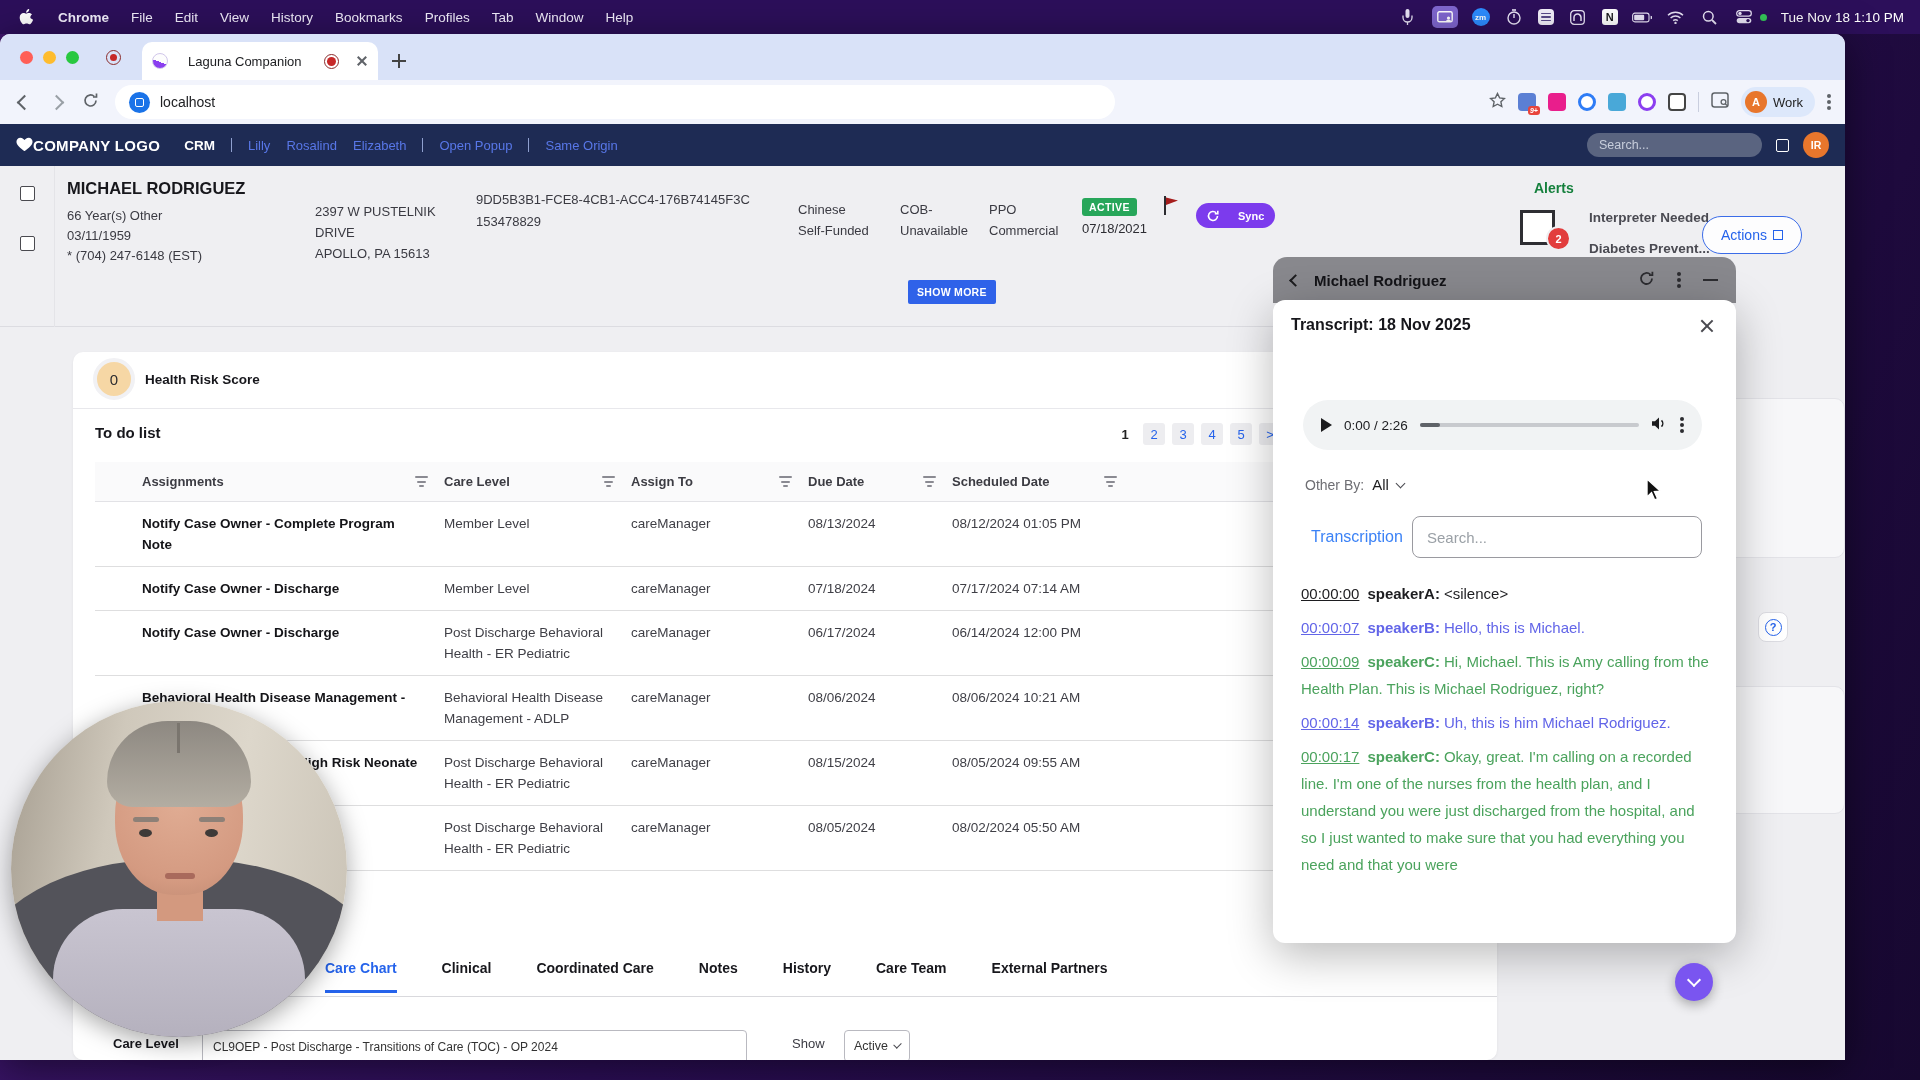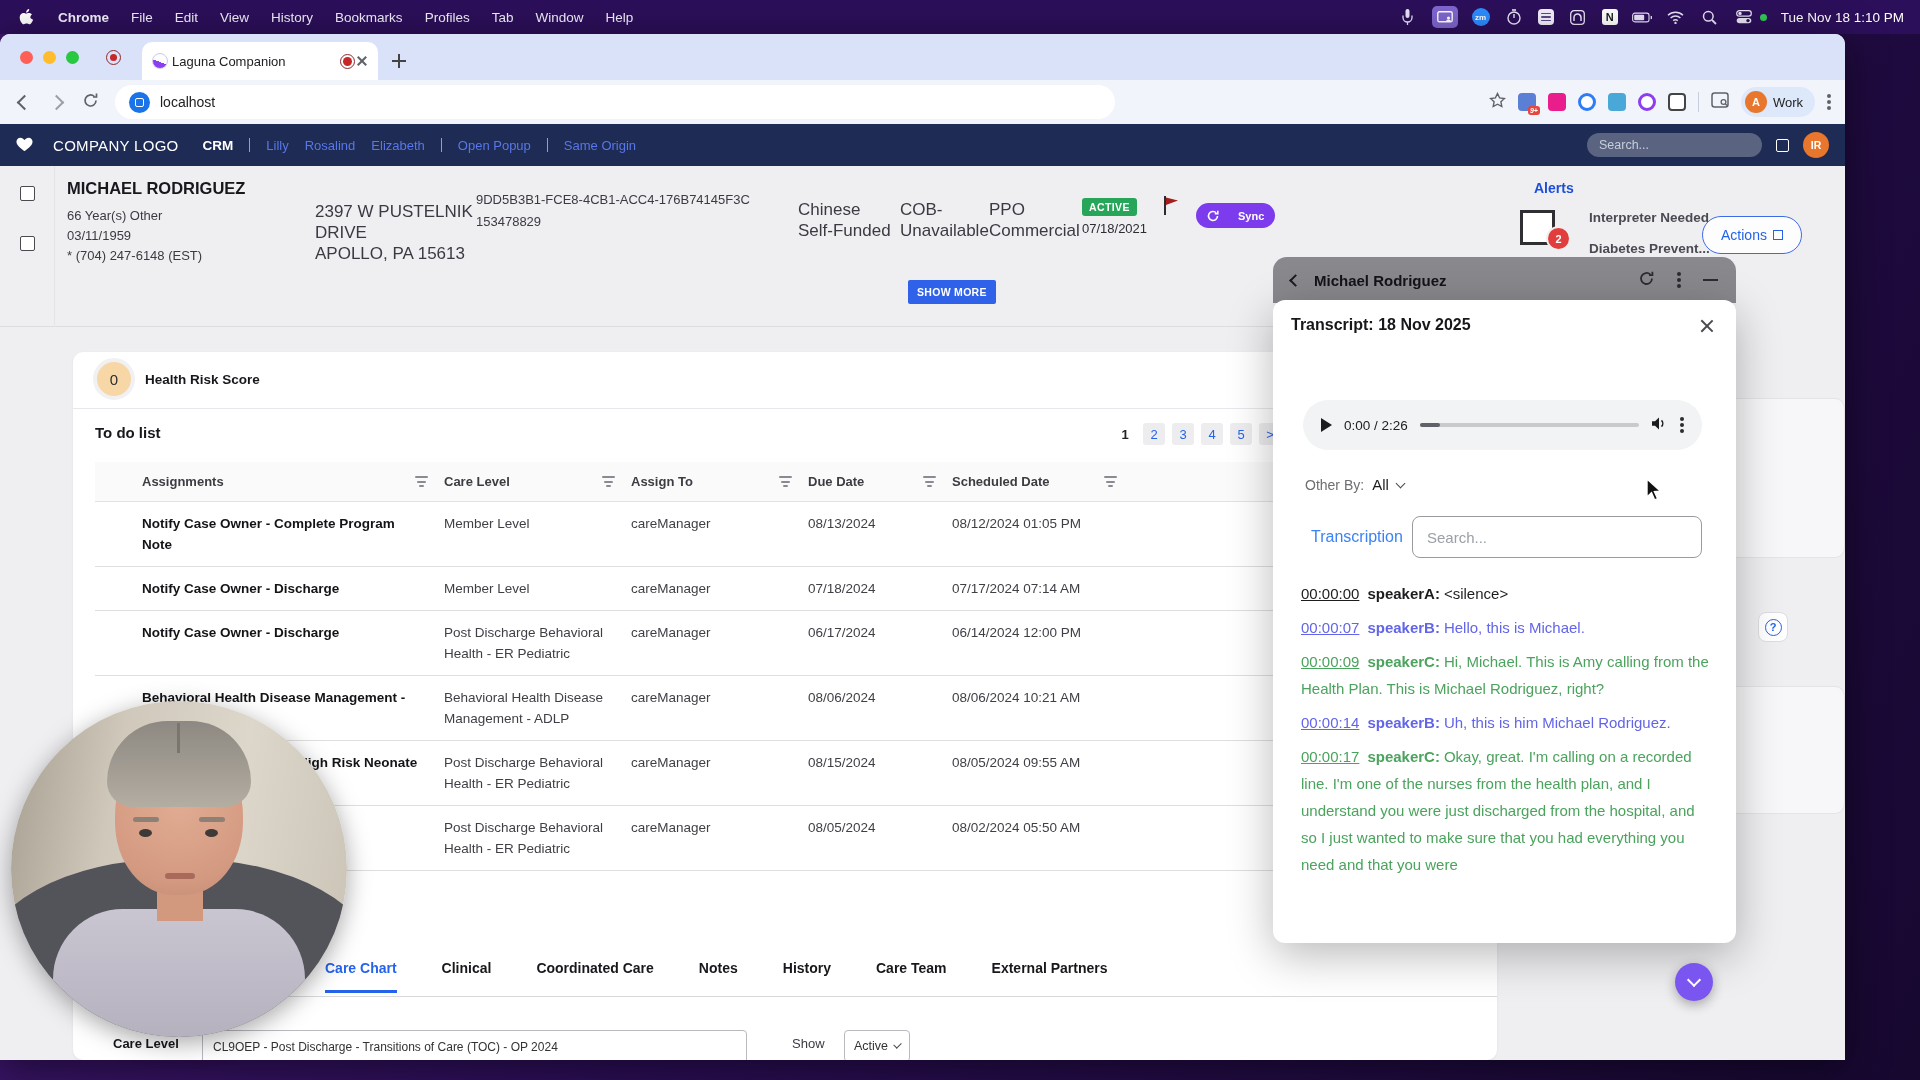--- a/index.html
+++ b/index.html
@@ -19,21 +19,21 @@
 .notion{width:16px;height:16px;background:#fff;border-radius:3px;color:#1d1d1f;font-weight:bold;font-size:11px;display:flex;align-items:center;justify-content:center}
 .greendot{width:7px;height:7px;border-radius:50%;background:#35c759;margin-left:-8px}
 
 .browser{position:absolute;left:0;top:34px;width:1845px;height:1026px;background:#fff;border-radius:10px 10px 0 0;overflow:hidden;box-shadow:0 8px 40px rgba(0,0,0,.5)}
 .tabstrip{position:absolute;top:0;left:0;right:0;height:46px;background:#d9e2f8}
 .traffic{position:absolute;left:20px;top:17px;display:flex;gap:10px}
 .traffic b{width:13px;height:13px;border-radius:50%}
 .t-red{background:#ff5f57}.t-yel{background:#febc2e}.t-grn{background:#28c840}
 .recbadge{position:absolute;left:106px;top:16px;width:15px;height:15px;border-radius:50%;border:1.5px solid #8a2b2b;display:flex;align-items:center;justify-content:center}
 .recbadge i{width:7px;height:7px;border-radius:50%;background:#c62828}
-.tab{position:absolute;left:142px;top:8px;width:236px;height:38px;background:#fff;border-radius:10px 10px 0 0;display:flex;align-items:center;gap:4px;padding:0 10px;font-size:13px;color:#202124}
+.tab{position:absolute;left:142px;top:8px;width:236px;height:38px;background:#fff;border-radius:10px 10px 0 0;display:flex;align-items:center;gap:20px;padding:0 10px;font-size:13px;color:#202124}
 .favicon{width:16px;height:16px;border-radius:50%;background:linear-gradient(200deg,#fdfdfd 55%,#8b3ff0 55%);border:1px solid #d0c6ea}
 .tabrec{width:9px;height:9px;border-radius:50%;background:#c62828;outline:1.5px solid #8a2b2b;outline-offset:2px;margin-left:auto}
 .xico{position:relative;width:12px;height:12px}
 .xico::before,.xico::after{content:"";position:absolute;left:5px;top:0;width:1.8px;height:12px;background:#5f6368}
 .xico::before{transform:rotate(45deg)}.xico::after{transform:rotate(-45deg)}
 .plus{position:absolute;left:392px;top:20px;width:14px;height:14px}
 .plus::before{content:"";position:absolute;left:6px;top:0;width:2px;height:14px;background:#444}
 .plus::after{content:"";position:absolute;left:0;top:6px;width:14px;height:2px;background:#444}
 .toolbar{position:absolute;top:46px;left:0;right:0;height:44px;background:#f2f4fc;display:flex;align-items:center;padding:0 14px;gap:16px}
 .nav-arrow{width:18px;height:18px;position:relative}
@@ -44,45 +44,45 @@
 .sitechip i{width:9px;height:9px;border:1.8px solid #fff;border-radius:2px}
 .url{font-size:14px;color:#202124}
 .tb-right{margin-left:auto;display:flex;align-items:center;gap:12px}
 .ext{width:18px;height:18px;border-radius:4px;position:relative}
 .badge9{position:absolute;right:-4px;bottom:-4px;background:#e8453c;color:#fff;font-size:7px;font-weight:bold;border-radius:3px;padding:1px 2px}
 .profile-pill{display:flex;align-items:center;gap:6px;background:#dde8fb;border-radius:15px;height:30px;padding:0 12px 0 4px;font-size:13px;color:#1f1f1f}
 .pavatar{width:22px;height:22px;border-radius:50%;background:#e8762c;color:#fff;font-size:11px;font-weight:bold;display:flex;align-items:center;justify-content:center}
 .kebab{width:4px;height:4px;border-radius:50%;background:#5f6368;box-shadow:0 -6px 0 #5f6368,0 6px 0 #5f6368}
 
 .crmnav{position:absolute;top:90px;left:0;right:0;height:42px;background:#1e2b54;display:flex;align-items:center;padding:0 16px;gap:16px}
-.logo{display:flex;align-items:center;gap:20px;color:#fff;font-weight:normal;font-size:15px;letter-spacing:.3px}
+.logo{display:flex;align-items:center;gap:0;color:#fff;font-weight:bold;font-size:15px;letter-spacing:.3px}
 .crm-app{color:#fff;font-size:13.5px;font-weight:bold;margin-left:8px}
 .navsep{width:1px;height:14px;background:#8fa0cf}
 .navlink{color:#5877e8;font-size:13px}
 .crm-right{margin-left:auto;display:flex;align-items:center;gap:14px}
 .crm-search{width:175px;height:24px;background:#5a6480;border:none;border-radius:12px;padding:0 12px;font-size:12.5px;color:#e8eaf2;font-family:"Liberation Sans",sans-serif}
 .crm-search::placeholder{color:#c7cddb}
 .wm-ico{width:13px;height:13px;border:1.7px solid #fff;border-radius:2px}
 .crm-avatar{width:26px;height:26px;border-radius:50%;background:#e8762c;color:#fff;font-size:10.5px;font-weight:bold;display:flex;align-items:center;justify-content:center}
 
 .page{position:absolute;top:132px;left:0;right:0;bottom:0;background:#efeff2}
 .phead{position:absolute;top:0;left:0;width:1502px;height:161px;border-bottom:1px solid #dcdce1}
 .chkcol{position:absolute;left:0;top:0;width:55px;height:161px;border-right:1px solid #e4e4e8}
 .chk{position:absolute;left:20px;width:15px;height:15px;border:1.6px solid #4a4a50;border-radius:2px;background:#fff}
 .pname{position:absolute;left:67px;top:13px;font-size:16.5px;font-weight:bold;color:#17171c}
 .pdet{position:absolute;left:67px;top:40px;font-size:13px;color:#3a3a42;line-height:20px}
-.pcol{position:absolute;font-size:17px;color:#3a3a42;line-height:21px}
+.pcol{position:absolute;font-size:13px;color:#3a3a42;line-height:21px}
 .guid{position:absolute;left:476px;top:23px;font-size:13px;color:#3a3a42;line-height:22px}
 .badge-active{position:absolute;left:1082px;top:32px;background:#27a65a;color:#fff;font-size:10.5px;font-weight:bold;padding:3px 7px;border-radius:3px;letter-spacing:.4px}
 .badge-date{position:absolute;left:1082px;top:55px;font-size:13px;color:#2c2c32}
 .flag{position:absolute;left:1163px;top:30px}
 .syncbtn{position:absolute;left:1196px;top:37px;height:25px;background:#7c3bed;border-radius:13px;color:#fff;font-size:11px;font-weight:bold;display:flex;align-items:center;gap:19px;padding:0 11px}
 .showmore{position:absolute;left:908px;top:114px;background:#2f62e9;color:#fff;font-size:10.5px;font-weight:bold;padding:6px 9px;border-radius:2px;letter-spacing:.3px}
 
-.alerts-title{position:absolute;left:1534px;top:14px;font-size:14px;font-weight:bold;color:#1d4ed8}
+.alerts-title{position:absolute;left:1534px;top:14px;font-size:14px;font-weight:bold;color:#15803d}
 .alert-chk{position:absolute;left:1520px;top:44px;width:35px;height:35px;border:3px solid #2e2e33;background:#fff}
 .alert-badge{position:absolute;left:1546px;top:60px;width:25px;height:25px;border-radius:50%;background:#e23d3d;color:#fff;font-size:11px;font-weight:bold;display:flex;align-items:center;justify-content:center;border:2px solid #efeff2}
 .alert-item{position:absolute;left:1589px;font-size:13.5px;font-weight:bold;color:#4a4a52}
 .actionsbtn{position:absolute;left:1702px;top:50px;width:100px;height:38px;border:1.5px solid #3b6ce8;border-radius:19px;background:#fdfdfe;color:#2563eb;font-size:14px;display:flex;align-items:center;justify-content:center;gap:6px}
 .actionsbtn i{width:10px;height:10px;border:1.6px solid #2563eb}
 
 .card{position:absolute;left:73px;top:186px;width:1424px;height:708px;background:#fff;border-radius:10px;box-shadow:0 1px 3px rgba(0,0,0,.06);overflow:hidden}
 .hrs-circle{position:absolute;left:20px;top:6px;width:42px;height:42px;border-radius:50%;background:#f6d7a5;border:4px solid #f1f1f4;display:flex;align-items:center;justify-content:center;font-size:15px;color:#2c2c30}
 .hrs-label{position:absolute;left:72px;top:20px;font-size:13.5px;font-weight:bold;color:#17171c}
 .card-div{position:absolute;left:0;top:56px;width:100%;height:1px;background:#e8e8ec}

